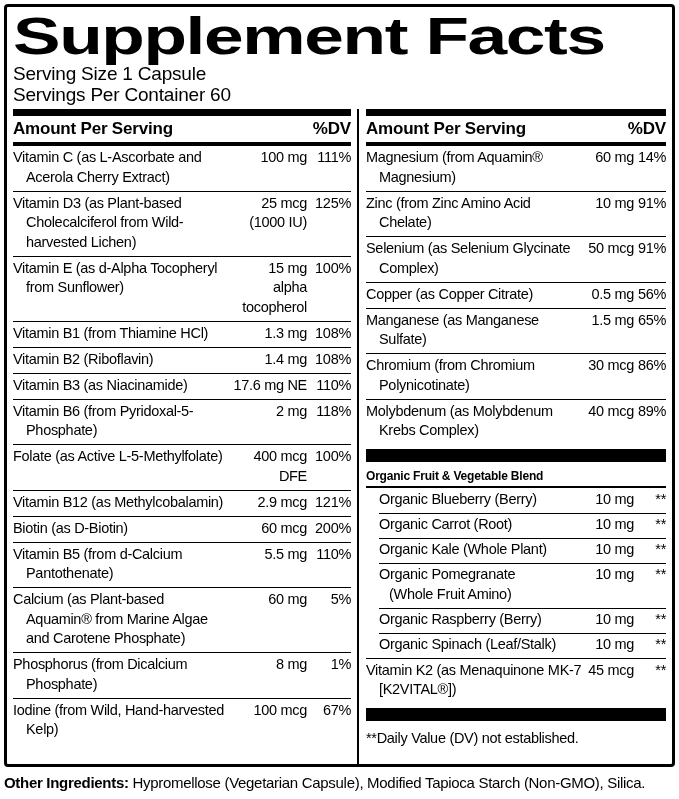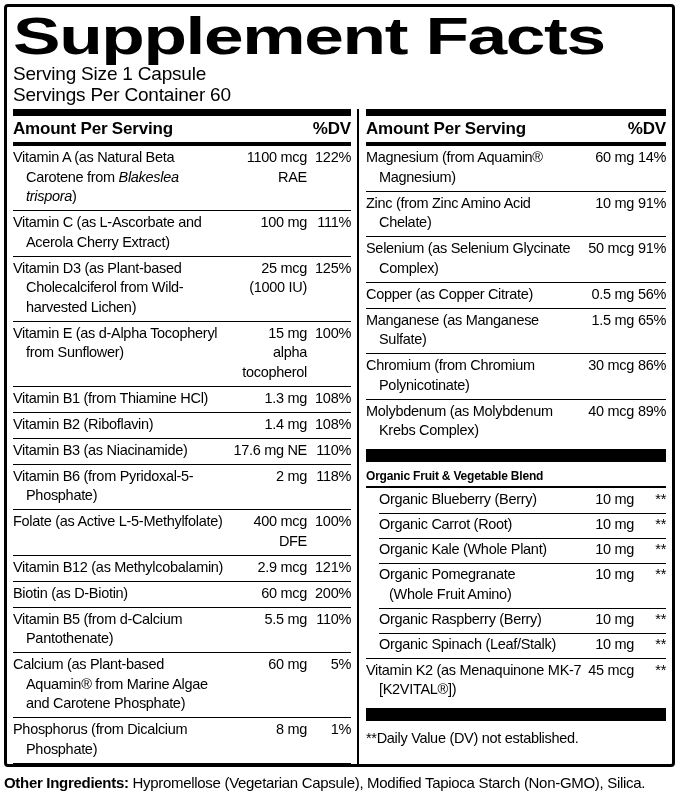--- a/index.html
+++ b/index.html
@@ -68,28 +68,20 @@
 
     <div class="col col-left">
       <div class="bar-thick"></div>
       <div class="col-header">
         <span>Amount Per Serving</span>
         <span>%DV</span>
       </div>
       <div class="bar-med"></div>
       <div class="rows" id="left-rows">
           <div class="row">
-            <div class="name"><span>Vitamin A (as Natural Beta Carotene from </span><em>Blakeslea trispora</em><span>)</span></div>
-            <div class="amount">
-              <div>1100 mcg</div>
-              <div>RAE</div>
-            </div>
-            <div class="dv">122%</div>
-          </div>
-          <div class="row">
             <div class="name"><span>Vitamin C (as L-Ascorbate and Acerola Cherry Extract)</span></div>
             <div class="amount">
               <div>100 mg</div>
             </div>
             <div class="dv">111%</div>
           </div>
           <div class="row">
             <div class="name"><span>Vitamin D3 (as Plant-based Cholecalciferol from Wild-harvested Lichen)</span></div>
             <div class="amount">
               <div>25 mcg</div>

